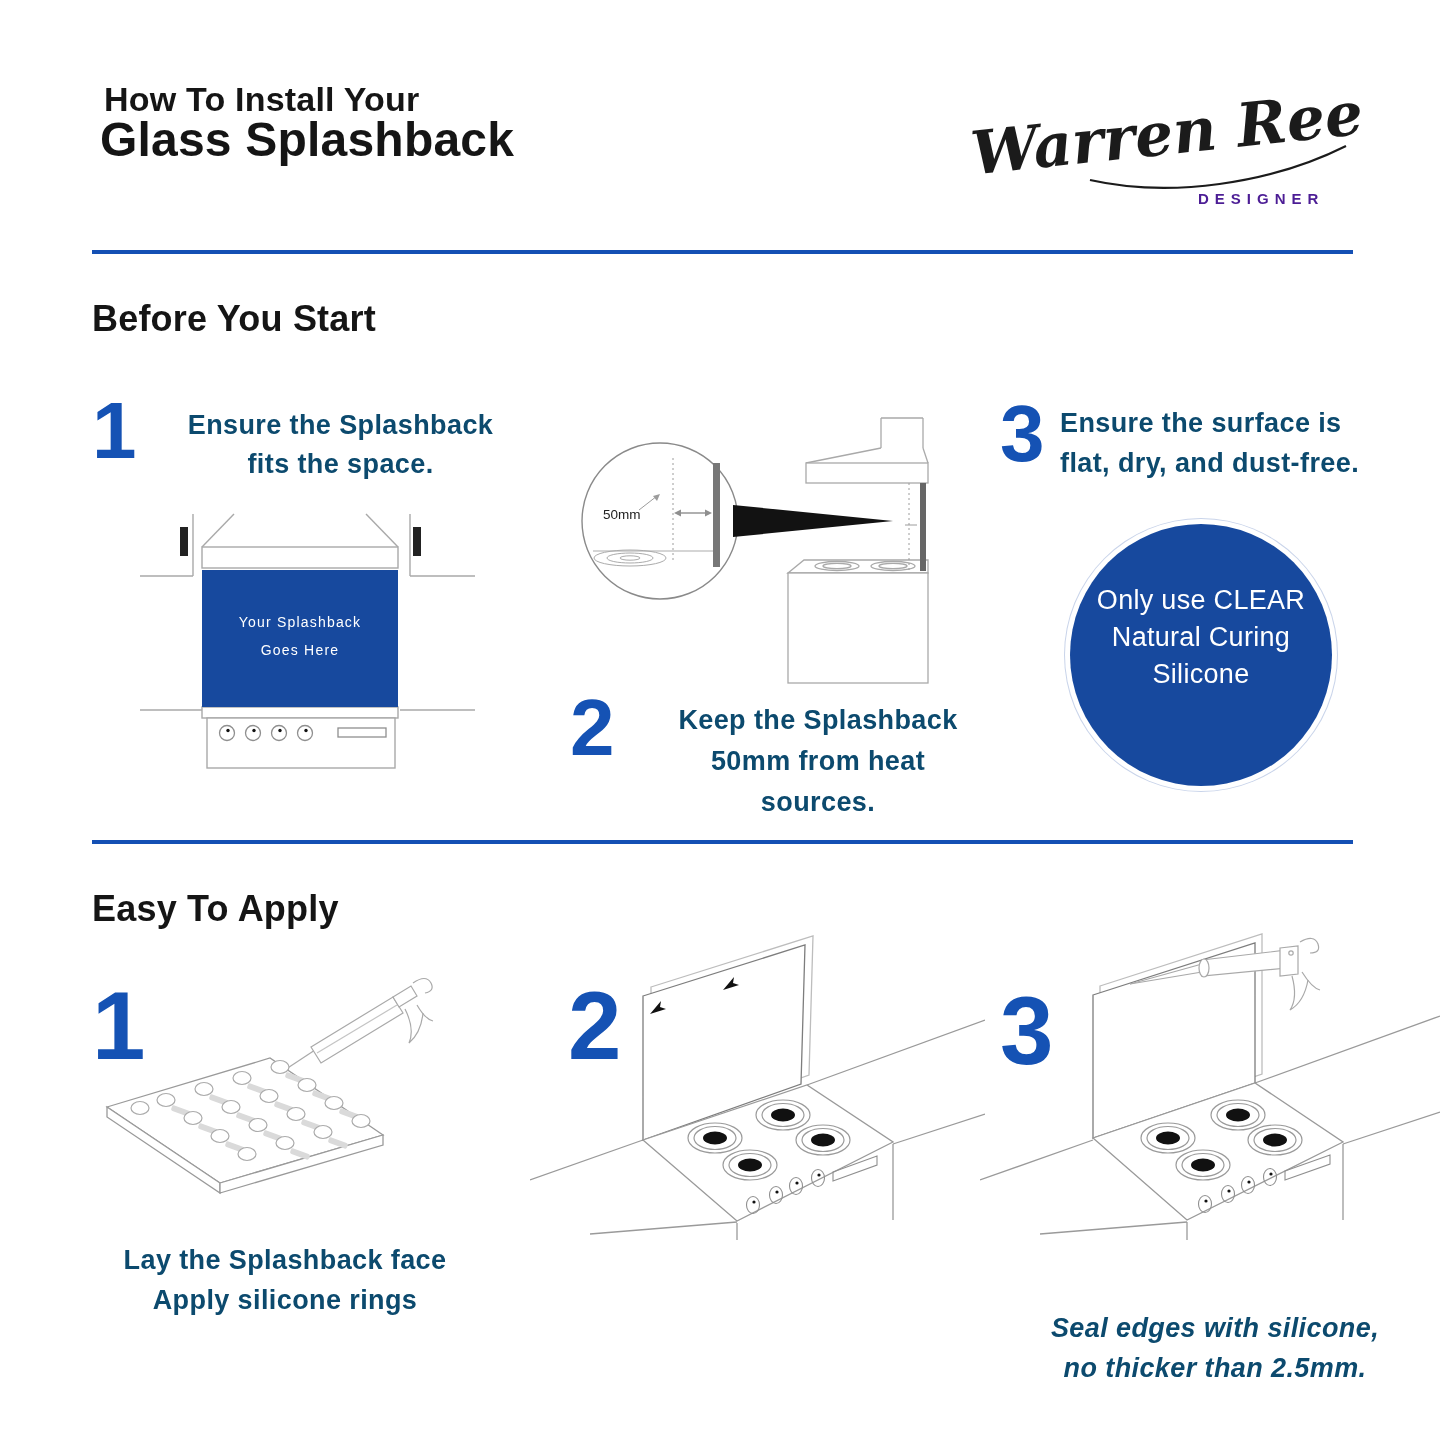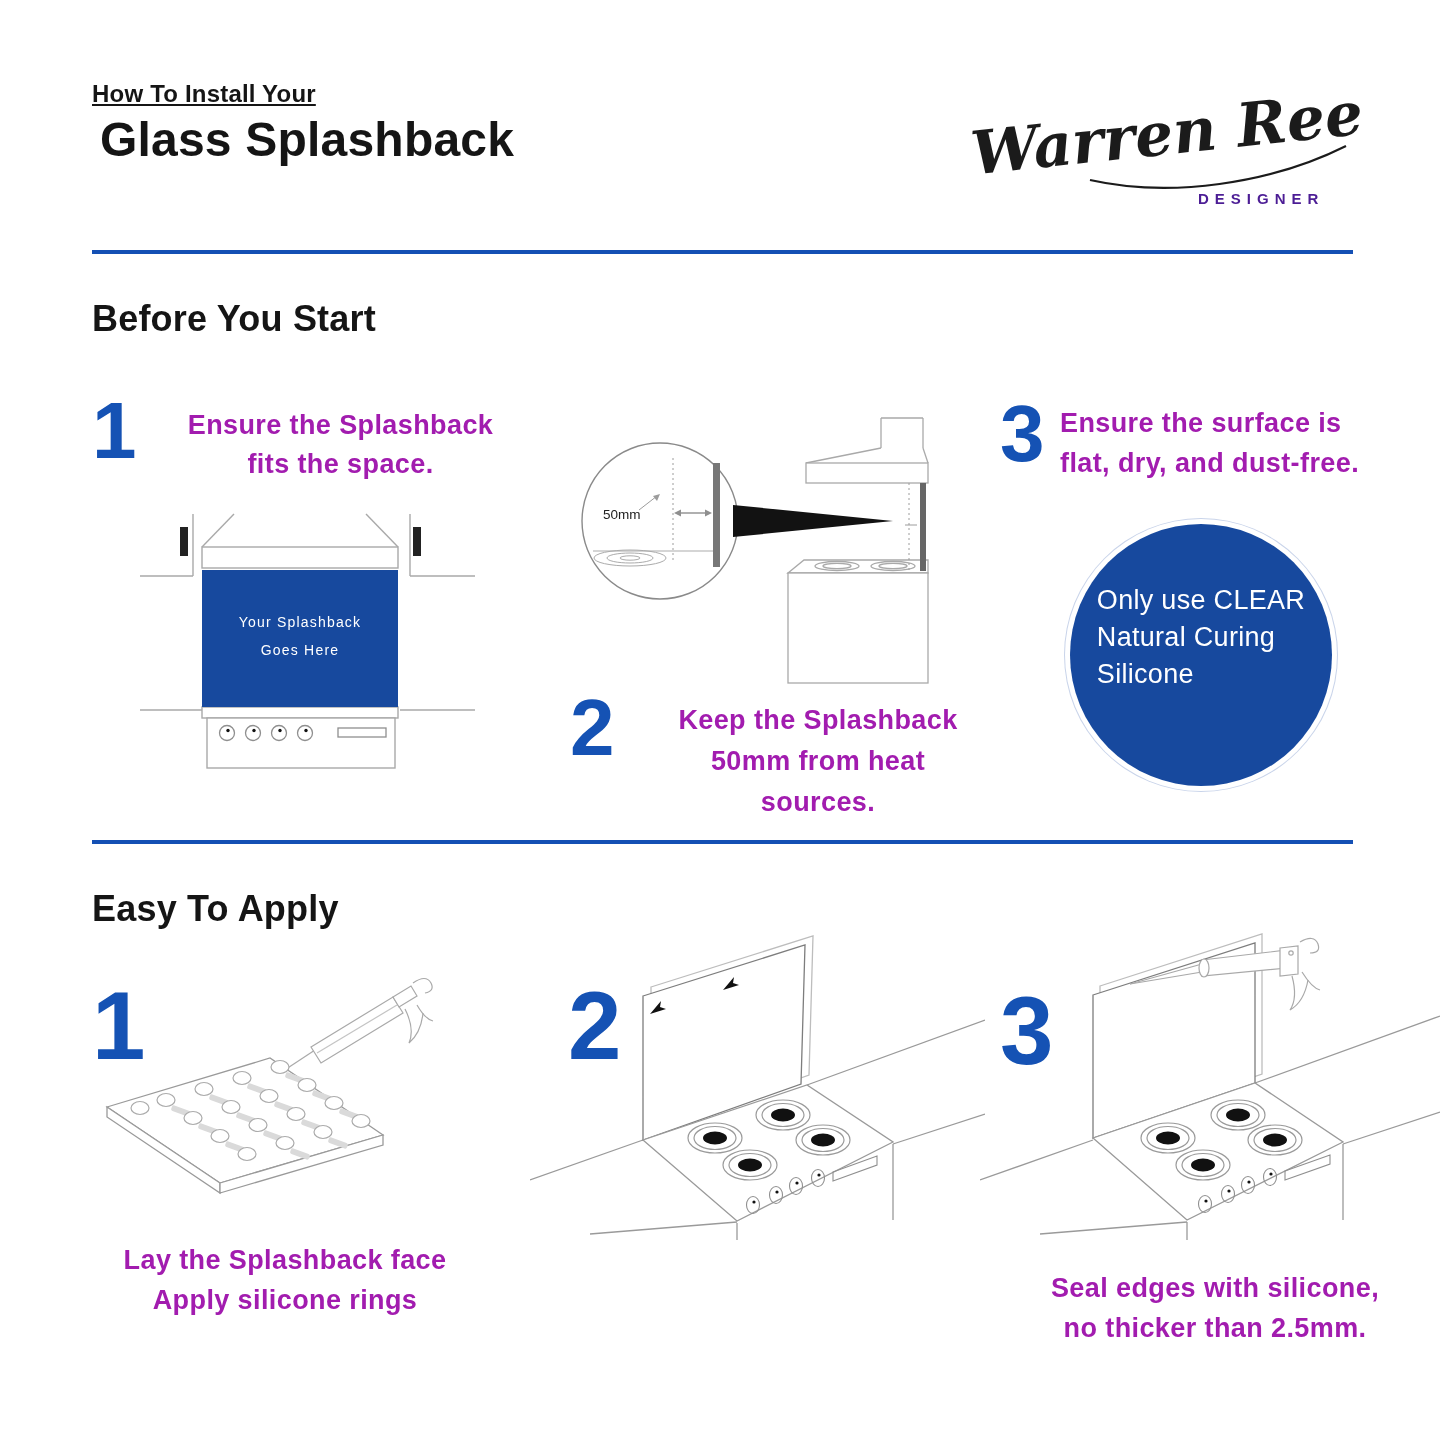--- a/index.html
+++ b/index.html
@@ -1,32 +1,32 @@
 <!DOCTYPE html>
 <html><head>
 <meta charset="utf-8">
 <style>
   html,body{margin:0;padding:0;background:#ffffff;}
   #page{position:relative;width:1445px;height:1445px;background:#ffffff;overflow:hidden;
         font-family:"Liberation Sans",sans-serif;color:#151515;}
   .abs{position:absolute;}
-  .pretitle{left:92px;top:80px;font-size:24px;font-weight:bold;letter-spacing:.2px;text-decoration:underline;}
+  .pretitle{left:104px;top:80px;font-size:34px;font-weight:bold;letter-spacing:.2px;}
   .bigtitle{left:92px;top:112px;font-size:48px;font-weight:bold;letter-spacing:.2px;margin-left:8px;}
   .divider{left:92px;width:1261px;height:4px;background:#1450b4;}
   .section-heading{font-size:36px;font-weight:bold;letter-spacing:.2px;}
   .stepnum{color:#1552b4;font-weight:bold;line-height:.9;}
   .stepnum.top{font-size:80px;}
   .stepnum.bottom{font-size:96px;}
-  .step-text{font-size:27px;font-weight:bold;letter-spacing:.4px;line-height:39px;color:#a21caf;}
+  .step-text{font-size:27px;font-weight:bold;letter-spacing:.4px;line-height:39px;color:#0c4a6e;}
   .center{text-align:center;}
   .badge{left:1070px;top:524px;width:262px;height:262px;border-radius:50%;
          background:#17499e;box-shadow:0 0 0 5px #ffffff,0 0 0 6px #c9d4ea;
          display:flex;flex-direction:column;justify-content:center;align-items:center;
          padding-bottom:0;box-sizing:border-box;}
-  .badge-inner{transform:translateY(-28px);margin-top:20px;}
+  .badge-inner{transform:translateY(-28px);text-align:center;margin-top:20px;}
   .badge-line{color:#ffffff;font-size:27px;line-height:37px;letter-spacing:.3px;font-weight:normal;}
   .brand-role{left:1198px;top:190px;font-size:15px;letter-spacing:6px;color:#4c1d95;font-weight:bold;}
   svg text{font-family:"Liberation Sans",sans-serif;}
   .sig-text{font-family:"DejaVu Serif",serif;font-style:italic;font-weight:bold;}
   .cap{line-height:40px;}
 </style>
 </head>
 <body>
 
 <div id="page">
@@ -302,18 +302,18 @@
       <ellipse cx="268" cy="257" rx="6.5" ry="8.5"></ellipse>
       <ellipse cx="290" cy="249" rx="6.5" ry="8.5"></ellipse>
       <polygon points="305,243 350,227 350,236 305,252"></polygon>
     </g>
     <circle cx="226" cy="273" r="1.6" fill="#111"></circle>
     <circle cx="249" cy="263" r="1.6" fill="#111"></circle>
     <circle cx="269" cy="254" r="1.6" fill="#111"></circle>
     <circle cx="291" cy="246" r="1.6" fill="#111"></circle>
   </svg>
 
-  <div class="abs step-text center cap" style="left:995px;top:1268px;width:440px;">
+  <div class="abs step-text center cap" style="left:995px;top:1308px;width:440px;font-style:italic;">
     <div>Seal edges with silicone,</div>
     <div>no thicker than 2.5mm.</div>
   </div>
 
 </div>
 
 </body></html>

